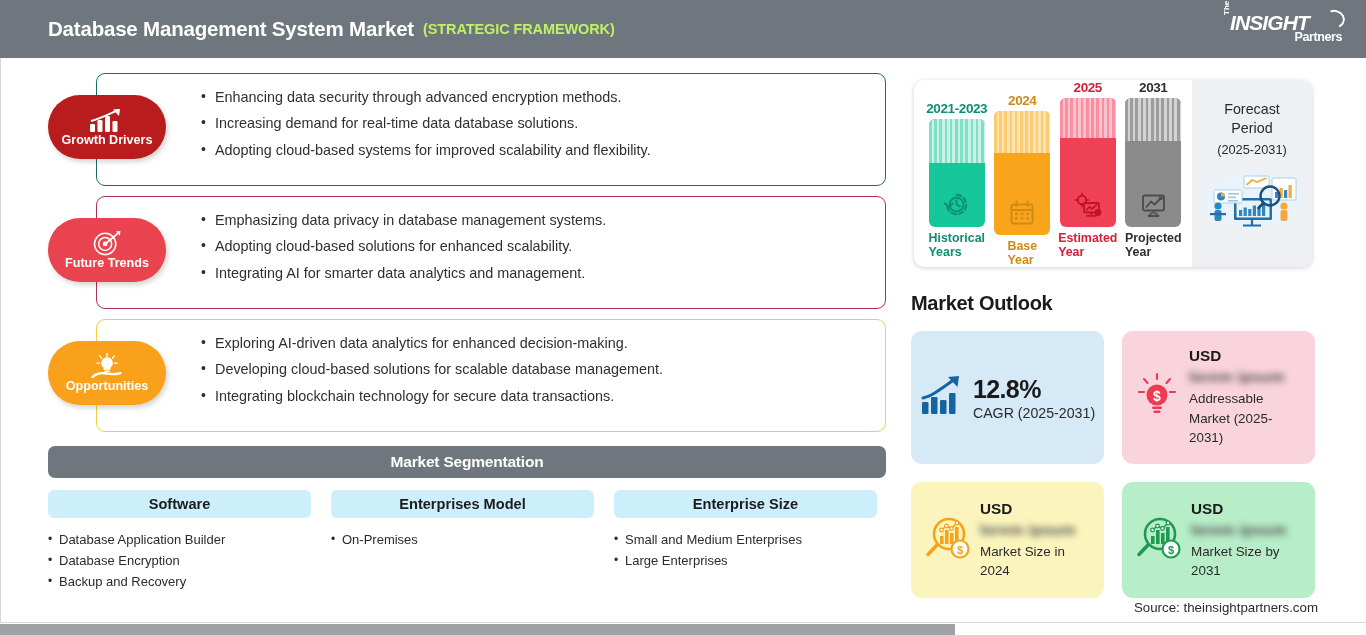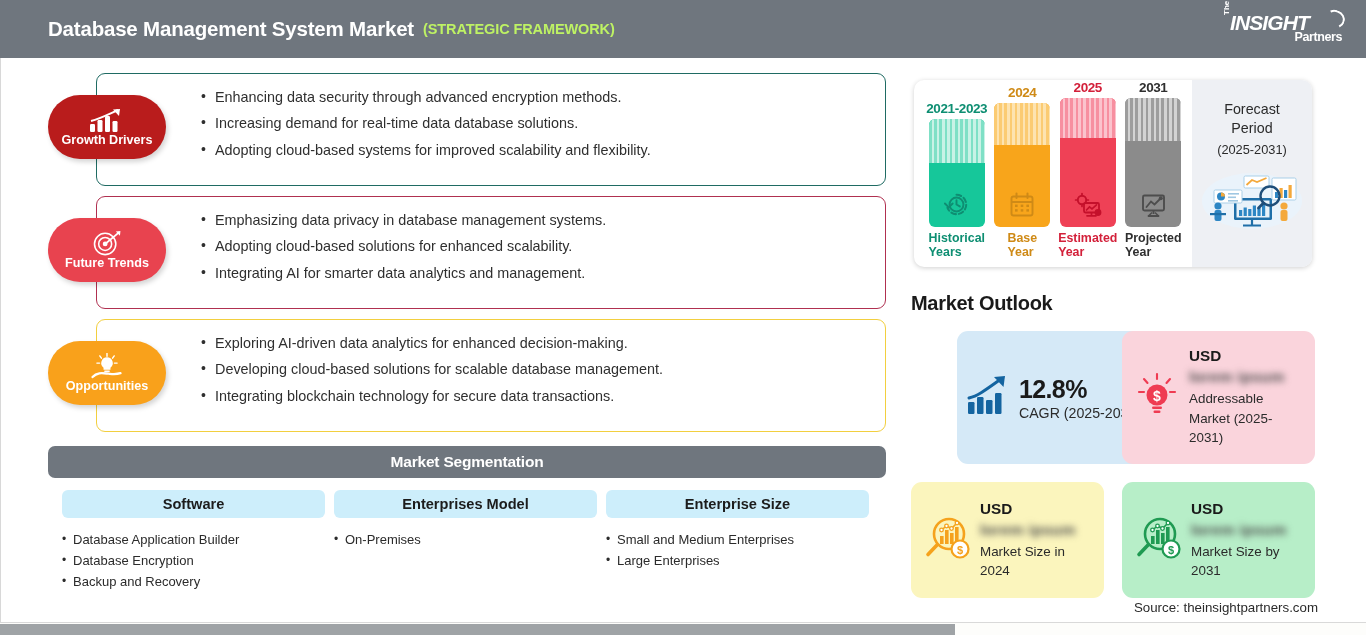--- a/index.html
+++ b/index.html
@@ -81,22 +81,22 @@
   
   .seg-header {
     position: absolute; left: 48px; top: 446px; width: 838px; height: 32px;
     background: #6f767e; border-radius: 7px;
     display: flex; align-items: center; justify-content: center;
   }
   .seg-header span {
     color: #fff; font-size: 15.5px; font-weight: bold; letter-spacing: -0.2px;
   }
   .seg-cols {
-    position: absolute; left: 62px; top: 490px; width: 838px;
-    display: flex; gap: 9px;
+    position: absolute; left: 48px; top: 490px; width: 838px;
+    display: flex; gap: 20px;
   }
   .seg-col { width: 263px; }
   .seg-pill {
     height: 28px; background: #cdeefb; border-radius: 6px;
     display: flex; align-items: center; justify-content: center;
   }
   .seg-pill span { font-size: 14.6px; font-weight: bold; color: #1c1c1c; }
   .seg-col ul { list-style: none; margin-top: 11px; }
   .seg-col li {
     font-size: 13px; color: #2b2b2b; line-height: 21px;
@@ -330,21 +330,21 @@
               <path d="M2 13 L6 17 L10 13" fill="none" stroke="#0e8e72" stroke-width="2" stroke-linecap="round"></path>
             </svg>
           </div>
         </div>
         <div class="fc-cap" style="color:#0e8e72;">
           <span>Historical</span><br>
           <span>Years</span>
         </div>
       </div>
 
-      <div class="fc-item" style="padding-bottom:8px;">
+      <div class="fc-item" style="padding-bottom:0;">
         <div class="fc-year" style="color:#cf8a16;">2024</div>
         <div class="fc-bar" style="height:124px; background:#f8a51b;">
           <div class="fc-stripes" style="height:42px; background:repeating-linear-gradient(90deg,#fbcb72 0 2.6px,#fde3b0 2.6px 5.2px);"></div>
           <div class="fc-bar-icon">
             <svg width="26" height="26" viewBox="0 0 26 26">
               <rect x="2.5" y="4.5" width="21" height="19" rx="2" fill="none" stroke="#cf8a16" stroke-width="1.9"></rect>
               <line x1="2.5" y1="10" x2="23.5" y2="10" stroke="#cf8a16" stroke-width="1.8"></line>
               <line x1="7.5" y1="1.6" x2="7.5" y2="6" stroke="#cf8a16" stroke-width="2" stroke-linecap="round"></line>
               <line x1="18.5" y1="1.6" x2="18.5" y2="6" stroke="#cf8a16" stroke-width="2" stroke-linecap="round"></line>
               <g fill="#cf8a16">
@@ -463,21 +463,21 @@
               <rect x="14.5" y="42" width="7" height="11" rx="2"></rect>
             </g>
           <rect x="10" y="45" width="16" height="2.2" fill="#1f6fa8"></rect>
         </svg>
       </div>
     </div>
   </div>
 
   <div class="mo-title">Market Outlook</div>
 
-  <div class="mo-card" style="left:911px; top:331px; width:193px; height:133px; background:#d5e9f7; justify-content:center;margin-left:46px;">
+  <div class="mo-card" style="left:911px; top:331px; width:193px; height:133px; background:#d5e9f7; justify-content:center;">
     <span>
       <svg width="44" height="40" viewBox="0 0 44 40">
         <rect x="2" y="26" width="6.5" height="12" rx="1.2" fill="#1464a0"></rect>
         <rect x="11" y="21" width="6.5" height="17" rx="1.2" fill="#1464a0"></rect>
         <rect x="20" y="24" width="6.5" height="14" rx="1.2" fill="#1464a0"></rect>
         <rect x="29" y="17" width="6.5" height="21" rx="1.2" fill="#1464a0"></rect>
         <path d="M3 22 C12 20, 21 13, 35 3" stroke="#1464a0" stroke-width="3" fill="none" stroke-linecap="round"></path>
         <path d="M28 1 L39 0 L37.5 11 Z" fill="#1464a0"></path>
       </svg>
     </span>

